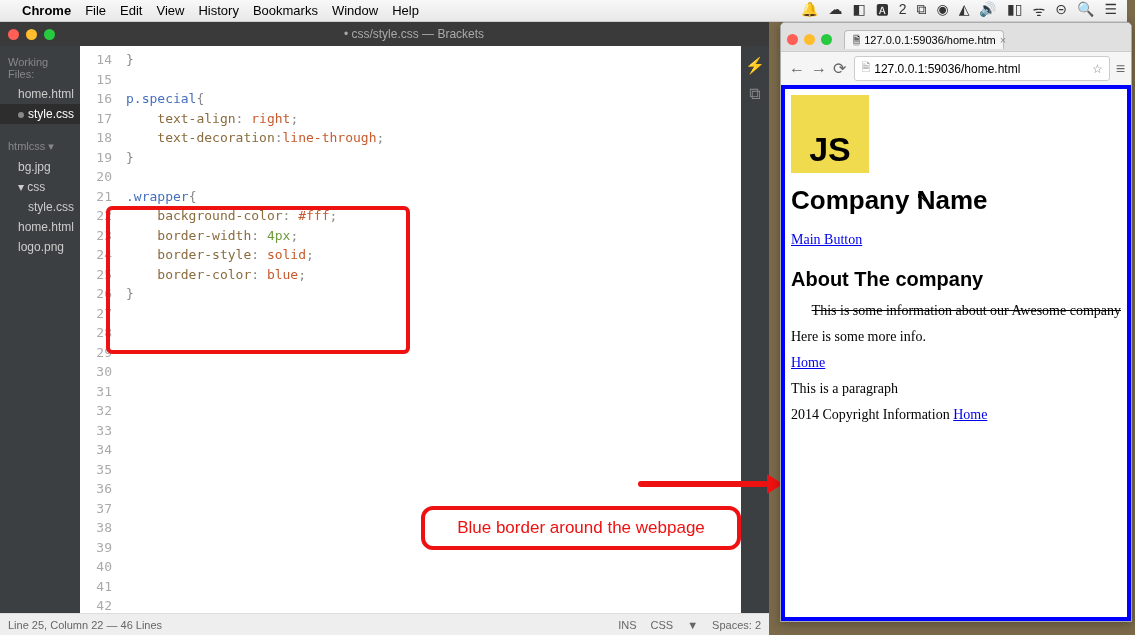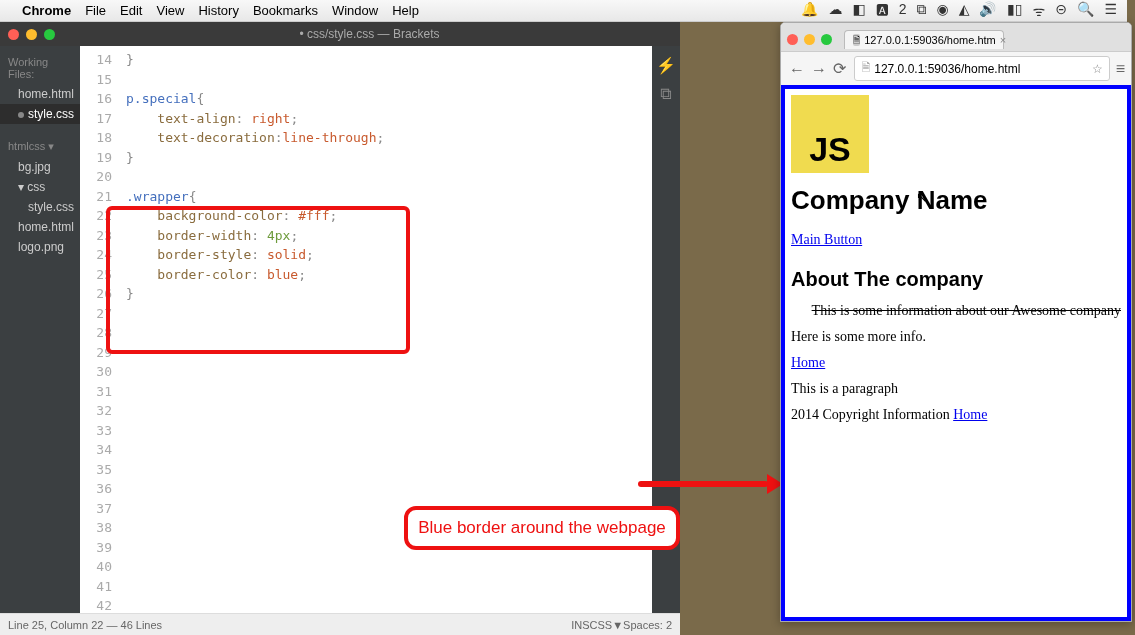--- a/index.html
+++ b/index.html
@@ -7,21 +7,21 @@
 
 
 .menubar { position:absolute; top:0; left:0; right:8px; height:22px; background:linear-gradient(#f8f8f8,#e8e8e8); display:flex; align-items:center; padding:0 10px; font-size:13px; border-bottom:1px solid #ccc; z-index:100; }
 .menubar .apple { font-size:15px; margin-right:12px; }
 .menubar .app { font-weight:bold; margin-right:14px; }
 .menubar .item { margin-right:14px; }
 .menubar .tray { margin-left:auto; display:flex; gap:10px; font-size:14px; color:#333; }
 .menubar .tray span { cursor:default; }
 
 
-.brackets { position:absolute; top:22px; left:0; width:680px; height:613px; background:#84cc16; display:flex; flex-direction:column; }
+.brackets { position:absolute; top:22px; left:0; width:769px; height:613px; background:#84cc16; display:flex; flex-direction:column; }
 .b-titlebar { height:24px; background:#3a3a3a; color:#aaa; display:flex; align-items:center; font-size:12px; padding:0 8px; }
 .traffic { display:flex; gap:7px; margin-right:12px; }
 .traffic .dot { width:11px; height:11px; border-radius:50%; }
 .tr-r{background:#ff5f56}.tr-y{background:#ffbd2e}.tr-g{background:#27c93f}
 .b-title { flex:1; text-align:center; color:#aaa; }
 
 .b-body { flex:1; display:flex; min-height:0; }
 .b-sidebar { width:80px; background:#3b3f41; color:#aaa; font-size:12px; padding:6px 0; }
 .b-sidebar .sect { color:#888; padding:4px 8px; font-size:11px; }
 .b-sidebar .file { padding:3px 10px 3px 18px; cursor:pointer; color:#ccc; white-space:nowrap; overflow:hidden; }
@@ -33,30 +33,30 @@
 .gutter { position:absolute; left:0; top:0; width:38px; background:#fff; color:#aaa; text-align:right; padding:4px 6px 4px 0; font-family:Menlo,monospace; font-size:13px; line-height:19.5px; }
 .codearea { position:absolute; left:38px; right:0; top:0; bottom:0; padding:4px 0 4px 8px; font-family:Menlo,monospace; font-size:13px; line-height:19.5px; white-space:pre; color:#555; }
 .codearea .sel { color:#446fbd; }
 .codearea .prop { color:#8a6c3e; }
 .codearea .val { color:#c85a2e; }
 .codearea .num { color:#6e9b3c; }
 .codearea .punc { color:#888; }
 
 .red-box { position:absolute; border:4px solid #e11; border-radius:6px; pointer-events:none; }
 .box-code { left:106px; top:206px; width:304px; height:148px; }
-.annot-box { position:absolute; left:404px; top:506px; width:276px; height:44px; border:4px solid #e11; border-radius:12px; display:flex; align-items:center; justify-content:center; background:#fff; }
+.annot-box { position:absolute; left:421px; top:506px; width:320px; height:44px; border:4px solid #e11; border-radius:12px; display:flex; align-items:center; justify-content:center; background:#fff; }
 .annot-box span { color:#e11; font-size:17px; font-weight:500; }
 .arrow { position:absolute; left:638px; top:479px; width:145px; height:10px; }
 .arrow .shaft { position:absolute; left:0; top:2px; width:130px; height:6px; background:#e11; border-radius:3px; }
 .arrow .head { position:absolute; right:0; top:-5px; width:0;height:0; border-left:16px solid #e11; border-top:10px solid transparent; border-bottom:10px solid transparent; }
 
 .right-tools { position:absolute; right:0; top:0; width:28px; height:100%; background:#3b3f41; display:flex; flex-direction:column; align-items:center; gap:10px; padding-top:10px; color:#e0a030; font-size:16px; }
 
 .b-status { height:22px; background:#eee; border-top:1px solid #ddd; display:flex; align-items:center; font-size:11px; color:#666; padding:0 8px; }
-.b-status .r { margin-left:auto; display:flex; }
+.b-status .r { margin-left:auto; display:flex; gap:14px; }
 
 
 .chrome { position:absolute; top:22px; left:780px; width:352px; height:600px; background:#fff; border:1px solid #aaa; border-radius:5px 5px 0 0; overflow:hidden; display:flex; flex-direction:column; box-shadow:0 2px 10px rgba(0,0,0,.3); }
 .c-top { background:#e0e0e0; }
 .c-tabs { display:flex; align-items:center; height:28px; padding:4px 6px 0 6px; gap:6px; }
 .c-traffic { display:flex; gap:6px; margin-right:6px; }
 .c-traffic .dot{width:11px;height:11px;border-radius:50%}
 .c-tab { background:#f5f5f5; border:1px solid #bbb; border-bottom:none; border-radius:4px 4px 0 0; padding:3px 8px; font-size:11px; display:flex; align-items:center; gap:4px; max-width:160px; }
 .c-tab .ico{width:12px;height:12px;background:#ccc;border-radius:2px;font-size:9px;text-align:center;line-height:12px;}
 .c-tab .x{margin-left:auto;color:#888;font-size:11px;}

